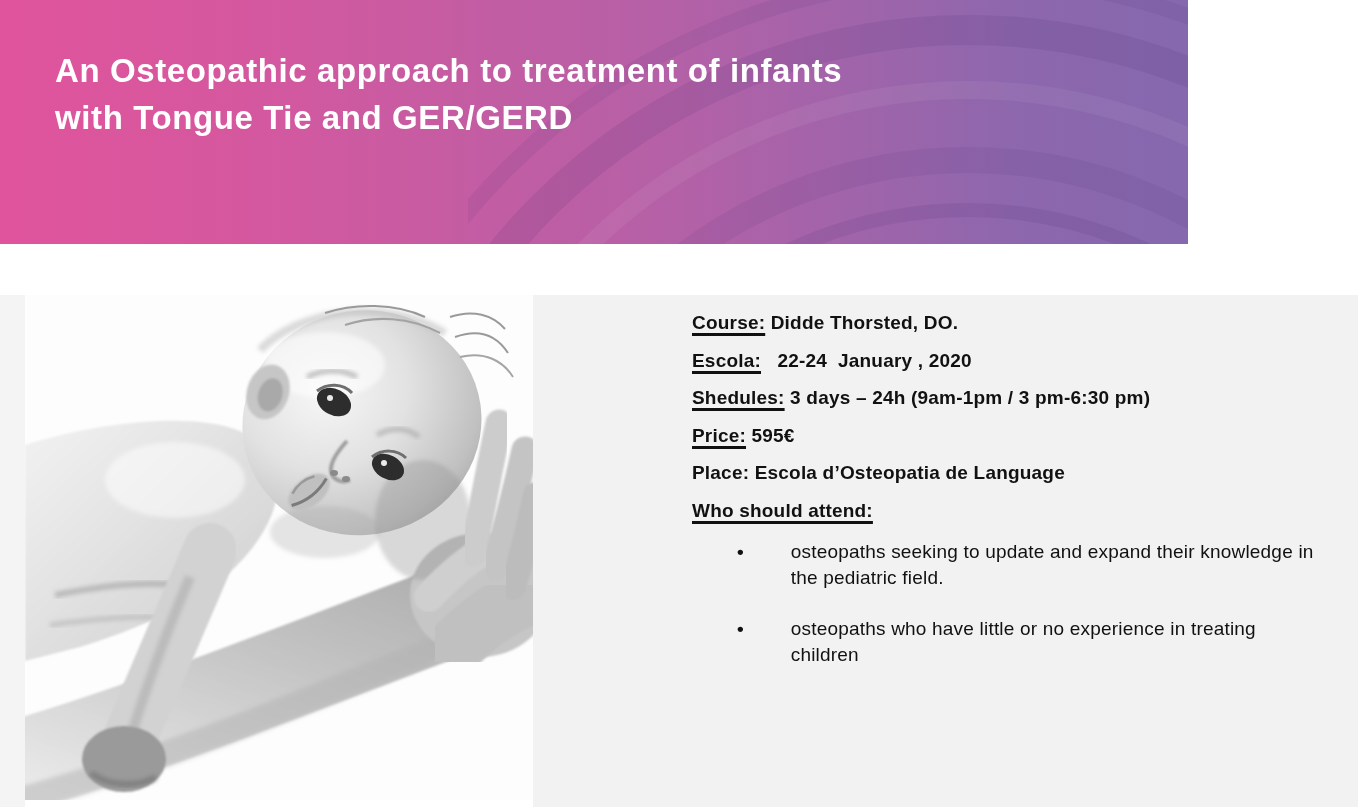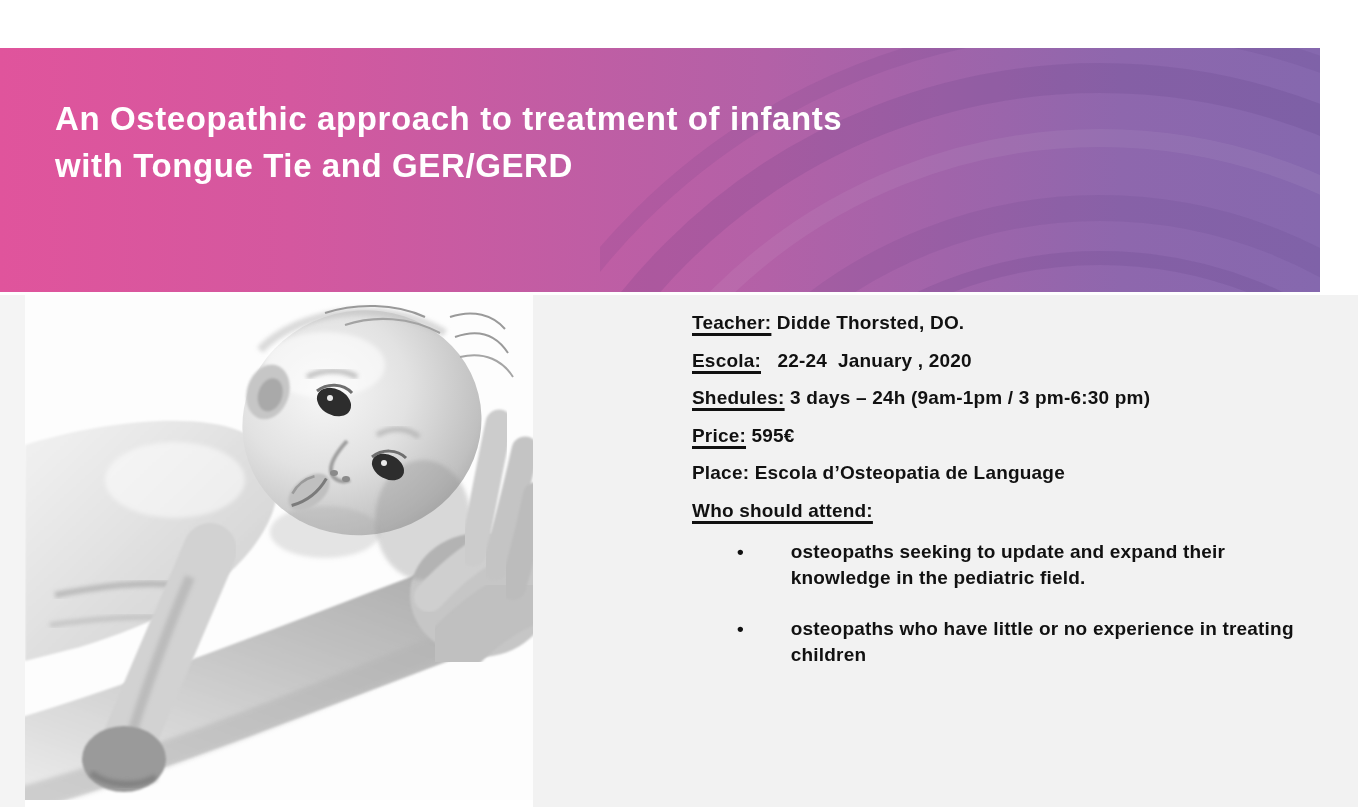--- a/index.html
+++ b/index.html
@@ -1,21 +1,21 @@
 <!DOCTYPE html>
 <html><head>
 <meta charset="utf-8">
 <style>
   html,body{margin:0;padding:0;background:#fff;}
   .page{position:relative;width:1358px;height:807px;background:#ffffff;overflow:hidden;
         font-family:"Liberation Sans","DejaVu Sans",sans-serif;}
 
   
-  .hero{position:absolute;left:0;top:0;width:1320px;height:244px;overflow:hidden;
-        background:linear-gradient(90deg,#e0549c 0%,#d4589f 22%,#b361a7 58%,#8e67ad 85%,#8568ae 100%);margin-top:48px;}
+  .hero{position:absolute;left:0;top:0;width:1188px;height:244px;overflow:hidden;
+        background:linear-gradient(90deg,#e0549c 0%,#d4589f 22%,#b361a7 58%,#8e67ad 85%,#8568ae 100%);}
   .rings{position:absolute;right:0;top:0;}
   .hero-title{position:absolute;left:55px;top:47px;margin:0;color:#ffffff;
         font-size:33px;line-height:47px;font-weight:bold;letter-spacing:.6px;}
   .postgrad{position:absolute;right:64px;top:170px;color:#ffffff;font-size:35px;font-weight:bold;
         letter-spacing:.5px;text-decoration:underline;text-decoration-thickness:3px;
         text-underline-offset:7px;cursor:pointer;}
 
   
   .content{position:absolute;left:0;top:295px;width:1358px;height:512px;background:#ffffff;}
   .left-strip{position:absolute;left:0;top:0;width:25px;height:512px;background:#f4f4f4;}
@@ -23,21 +23,21 @@
   .details{position:absolute;left:533px;top:0;width:825px;height:512px;background:#f2f2f2;
         box-sizing:border-box;padding:9px 30px 0 159px;color:#111111;}
 
   .frow{margin:0;font-size:19px;font-weight:bold;line-height:37.6px;white-space:pre-wrap;letter-spacing:.2px;}
   .frow .u{text-decoration:underline;text-decoration-thickness:2.5px;text-underline-offset:4px;}
 
   .bullets{margin:3px 0 0 0;padding:0;list-style:none;}
   .bullet{display:flex;padding-left:45px;margin-top:25px;}
   .bullet:first-child{margin-top:9px;}
   .dot{width:40px;font-size:19px;font-weight:bold;line-height:26px;}
-  .btxt{width:570px;font-size:19px;font-weight:bold;line-height:26px;letter-spacing:.2px;margin-left:16px;}
+  .btxt{width:570px;font-size:19px;font-weight:normal;line-height:26px;letter-spacing:.2px;margin-left:16px;}
 </style>
 </head>
 <body>
 
 <div class="page">
 
   <header class="hero">
     <svg class="rings" width="720" height="244" viewBox="0 0 720 244">
       <circle cx="500" cy="630" r="380" fill="rgba(74,46,114,0.08)"></circle>
       <circle cx="500" cy="630" r="420" fill="none" stroke="rgba(74,46,114,0.13)" stroke-width="14"></circle>
@@ -142,21 +142,21 @@
         </g>
 
         <path d="M 404 302 C 424 280 444 264 462 254" stroke="#cfcfcf" stroke-width="30" fill="none" stroke-linecap="round" filter="url(#soft1)"></path>
         <path d="M 448 258 C 458 210 466 165 474 128" stroke="#cccccc" stroke-width="27" fill="none" stroke-linecap="round" filter="url(#soft1)"></path>
         <path d="M 470 272 C 483 228 492 190 500 155" stroke="#c4c4c4" stroke-width="27" fill="none" stroke-linecap="round" filter="url(#soft1)"></path>
         <path d="M 488 292 C 498 258 505 228 511 200" stroke="#bcbcbc" stroke-width="26" fill="none" stroke-linecap="round" filter="url(#soft1)"></path>
       </svg>
     </figure>
 
     <section class="details">
-      <p class="frow"><span class="u">Teacher:</span><span> Didde Thorsted, DO.</span></p>
+      <p class="frow"><span class="u">Course:</span><span> Didde Thorsted, DO.</span></p>
       <p class="frow"><span class="u">Escola:</span><span>   22-24  January , 2020</span></p>
       <p class="frow"><span class="u">Shedules:</span><span> 3 days – 24h (9am-1pm / 3 pm-6:30 pm)</span></p>
       <p class="frow"><span class="u">Price:</span><span> 595€</span></p>
       <p class="frow"><span>Place:</span><span> Escola d’Osteopatia de Language</span></p>
       <p class="frow"><span class="u">Who should attend:</span></p>
 
       <ul class="bullets">
         <li class="bullet">
           <span class="dot">•</span>
           <span class="btxt">osteopaths seeking to update and expand their knowledge in the pediatric field.</span>

